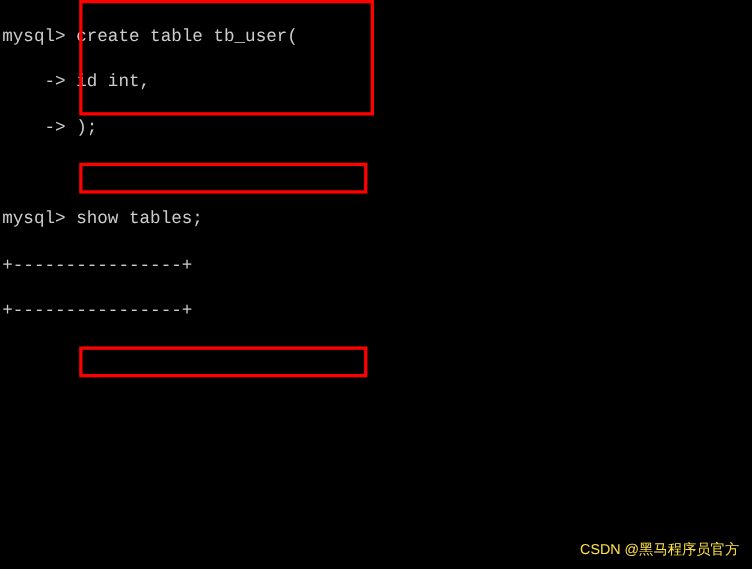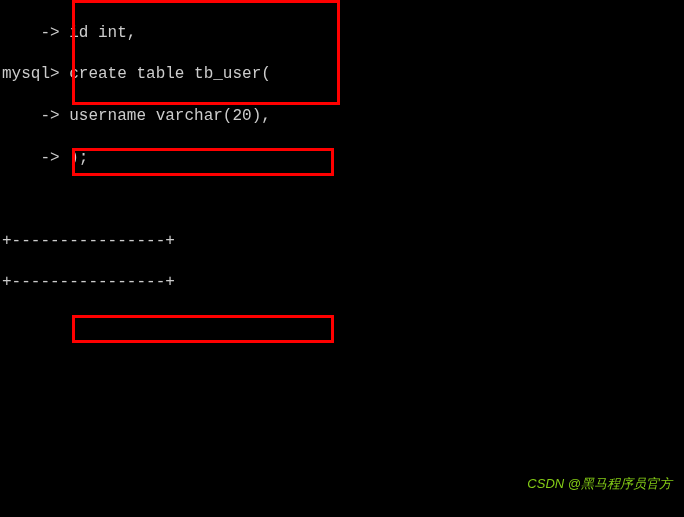--- a/index.html
+++ b/index.html
@@ -48,37 +48,36 @@
       position: absolute;
       border: 3px solid #ff0000;
       top: 315px;
       left: 72px;
       width: 262px;
       height: 28px;
       pointer-events: none;
     }
     .watermark {
       position: absolute;
-      bottom: 24px;
+      bottom: 8px;
       right: 12px;
-      color: #84cc16;
+      color: #fde047;
       font-size: 13px;
       font-family: sans-serif;
-      font-style: italic;
     }
   </style>
 </head>
 <body>
 
 <div class="terminal">
+<div class="line"><span>mysql&gt;</span><span> create table tb_user(</span></div>
 <div class="line"><span>    -&gt;</span><span> id int,</span></div>
-<div class="line"><span>mysql&gt;</span><span> create table tb_user(</span></div>
-<div class="line"><span>    -&gt;</span><span> username varchar(20),</span></div>
 <div class="line"><span>    -&gt;</span><span> );</span></div>
 <div class="line"> </div>
+<div class="line"><span>mysql&gt;</span><span> show tables;</span></div>
 <div class="line">+----------------+</div>
 <div class="line">+----------------+</div>
 
 
 
 
 
 
 
 

